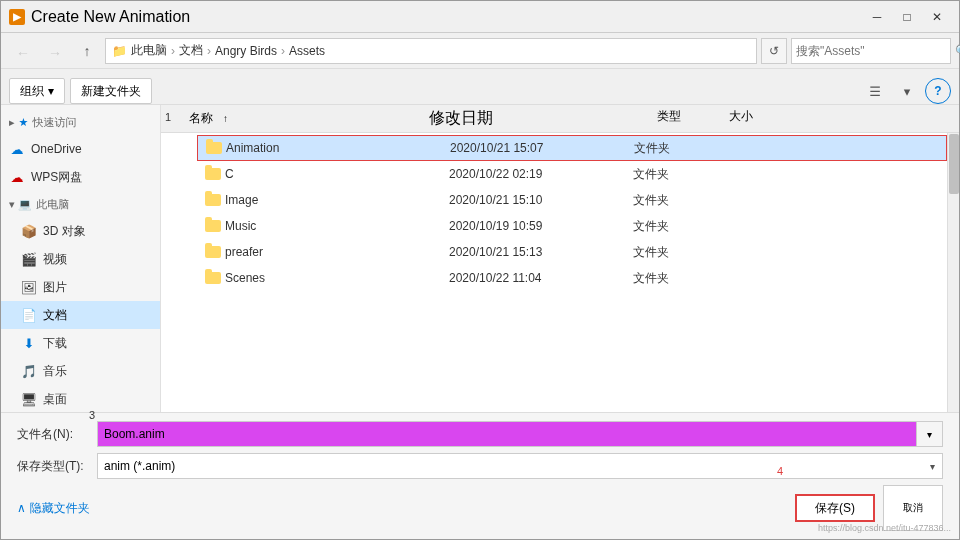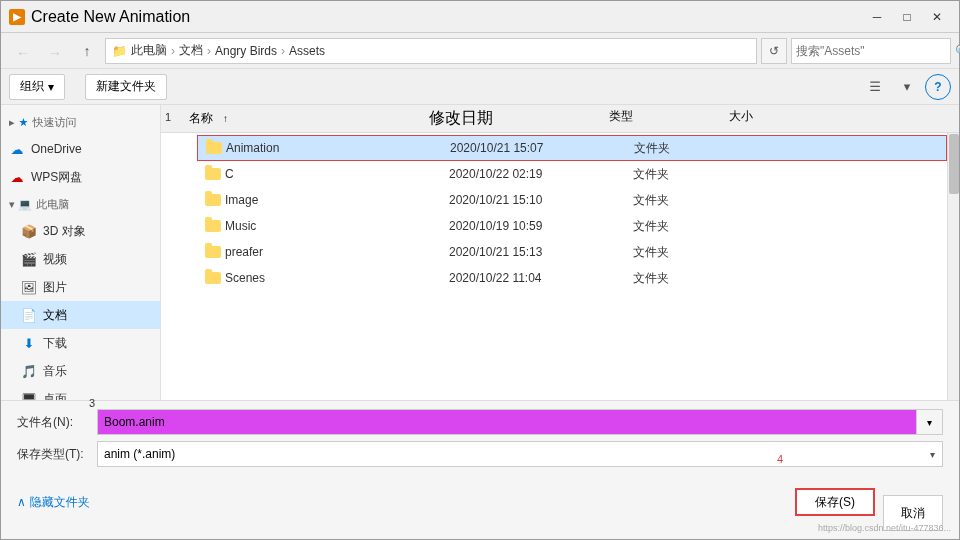--- a/index.html
+++ b/index.html
@@ -139,24 +139,24 @@
       align-items: center;
       justify-content: center;
       color: #555;
       font-size: 12px;
     }
 
     .toolbar {
       height: 36px;
       background: #f0f0f0;
       display: flex;
-      align-items: center;
+      align-items: flex-end;
       padding: 0 8px;
       border-bottom: 1px solid #ddd;
-      gap: 20px;
+      gap: 5px;
     }
     .toolbar-btn {
       height: 26px;
       border: 1px solid #ccc;
       background: #fff;
       cursor: pointer;
       padding: 0 10px;
       font-size: 12px;
       border-radius: 2px;
       display: flex;
@@ -267,21 +267,21 @@
     }
     .col-name {
       flex: 0 0 240px;
       display: flex;
       align-items: center;
       gap: 10px;
       font-size: 12px;
       cursor: pointer;
     }
     .col-date { flex: 0 0 180px; font-size: 16px; }
-    .col-type { flex: 0 0 120px; font-size: 12px; }
+    .col-type { flex: 0 0 120px; font-size: 12px; text-align: center; }
     .col-size { flex: 1; font-size: 12px; }
 
     .file-list {
       flex: 1;
       overflow-y: auto;
       padding: 2px 0;
     }
     .file-row {
       height: 26px;
       display: flex;
@@ -444,30 +444,29 @@
       border: 2px solid #e04040;
       font-size: 12px;
       cursor: pointer;
       padding: 0 16px;
       display: flex;
       align-items: center;
       justify-content: center;
     }
     .btn-cancel {
       min-width: 60px;
-      height: 36px;
+      height: 46px;
       background: #fff;
       border: 1px solid #ccc;
-      font-size: 12px;
+      font-size: 10px;
       cursor: pointer;
       padding: 0 12px;
       display: flex;
       align-items: center;
       justify-content: center;
-      margin-top: 22px;
     }
 
     .scrollbar-track {
       width: 12px;
       background: #f0f0f0;
       border-left: 1px solid #ddd;
     }
     .scrollbar-thumb {
       width: 10px;
       height: 60px;

